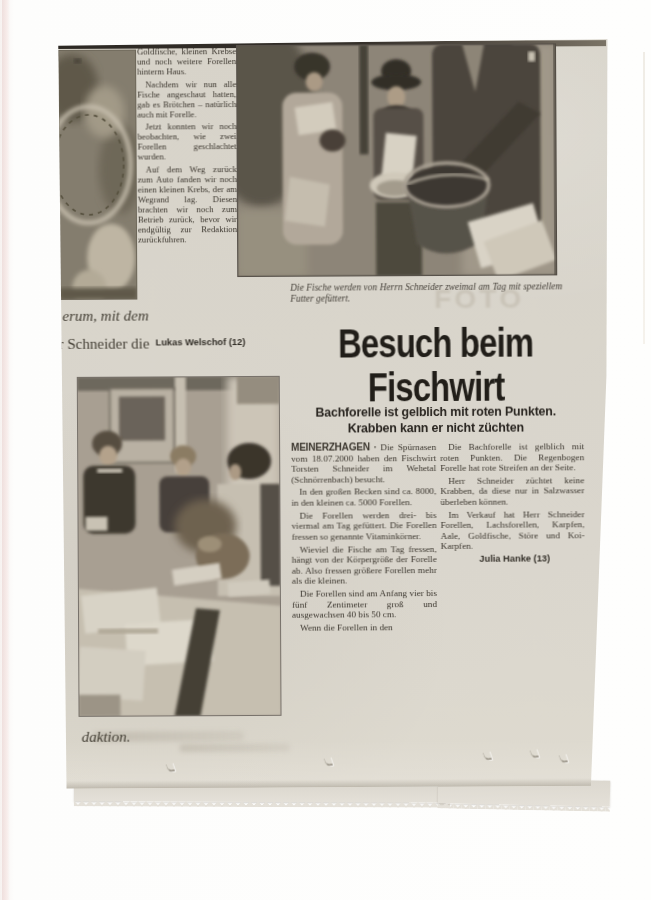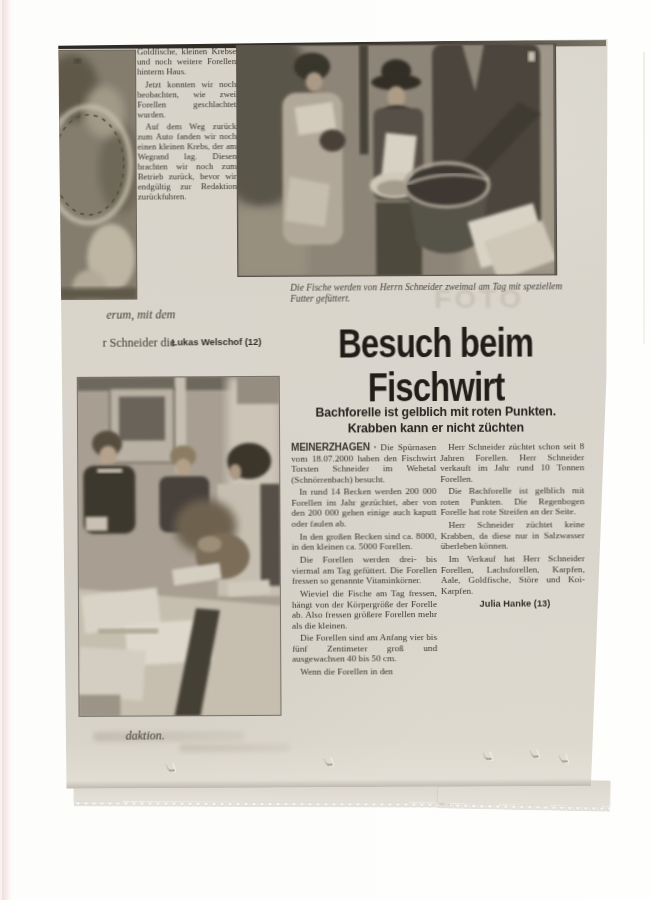--- a/index.html
+++ b/index.html
@@ -33,21 +33,21 @@
   .bcol{position:absolute;top:402px;width:145px;height:302px;overflow:hidden;
         font-size:9.2px;line-height:10.5px;text-align:justify;hyphens:auto;}
   .bcol-left{left:233px;}
   .bcol-right{left:382px;width:144px;}
   .dateline{font-family:"Liberation Sans",sans-serif;font-weight:bold;font-size:10px;letter-spacing:-.2px;}
   .bullet{font-size:7px;vertical-align:1px;}
   .byline{position:absolute;font-family:"Liberation Sans",sans-serif;font-weight:bold;
           font-size:9.3px;color:#332f28;}
   .byline-julia{position:static;display:block;font-family:"Liberation Sans",sans-serif;
           font-weight:bold;font-size:9.3px;margin-top:2px;text-align:center;text-indent:4px;color:#332f28;}
-  .frag{position:absolute;font-size:12px;color:#454036;margin-left:44px;}
+  .frag{position:absolute;font-size:15px;color:#454036;}
   .frag.it{font-style:italic;}
   .caption{position:absolute;left:233px;top:242px;width:272px;font-style:italic;
            font-size:9.4px;line-height:10.8px;text-align:justify;color:#46413a;}
   .headline{position:absolute;left:226px;top:281px;width:304px;text-align:center;
             font-family:"Liberation Sans",sans-serif;font-weight:bold;color:#211e19;
             font-size:40px;line-height:44px;letter-spacing:-1px;}
   .headline .hl{display:inline-block;transform:scaleX(.82);transform-origin:center;white-space:nowrap;}
   .subhead{position:absolute;left:226px;top:364px;width:304px;text-align:center;
            font-family:"Liberation Sans",sans-serif;font-weight:bold;color:#2a2621;
            font-size:13.5px;line-height:15.5px;letter-spacing:-.2px;}
@@ -112,27 +112,28 @@
         <ellipse cx="30" cy="115" rx="35" ry="50" fill="none" stroke="#57513f" stroke-width="1.6" stroke-dasharray="4 5"></ellipse>
         <ellipse cx="52" cy="208" rx="24" ry="34" fill="#beb5a3" filter="url(#bl1)"></ellipse>
         <ellipse cx="30" cy="238" rx="17" ry="18" fill="#b3aa97" filter="url(#bl1)"></ellipse>
         <rect x="0" y="238" width="78" height="12" fill="#5f584a" filter="url(#bl1)"></rect>
         <rect x="0.5" y="0.5" width="77" height="249" fill="none" stroke="#6d6759" stroke-width="1"></rect>
       </svg>
     </div>
 
     <div class="lcol">
       <p class="cont">Goldfische, kleinen Krebse und noch weitere Forellen hinterm Haus.</p>
+      <p>Nachdem wir nun alle Fische angeschaut hatten, gab es Brötchen – natürlich auch mit Forelle.</p>
       <p>Jetzt konnten wir noch beobachten, wie zwei Forellen geschlachtet wurden.</p>
       <p>Auf dem Weg zurück zum Auto fanden wir noch einen kleinen Krebs, der am Wegrand lag. Diesen brachten wir noch zum Betrieb zurück, bevor wir endgültig zur Redaktion zurückfuhren.</p>
     </div>
 
     <div class="frag it" style="left:5px;top:266px;">erum, mit dem</div>
     <div class="frag" style="left:1px;top:294px;">r Schneider die</div>
-    <div class="byline" style="left:114px;top:296px;">Lukas Welschof (12)</div>
+    <div class="byline" style="left:98px;top:296px;">Lukas Welschof (12)</div>
 
     <div class="photo" style="left:180px;top:4px;">
       <svg width="320" height="232" viewBox="0 0 320 232">
         <defs>
           <filter id="bl2">
               <feGaussianBlur stdDeviation="1.8"></feGaussianBlur>
             </filter>
           <filter id="bl2b">
               <feGaussianBlur stdDeviation="4.5"></feGaussianBlur>
             </filter>
@@ -189,29 +190,27 @@
       <span class="hl">Besuch beim</span><br>
       <span class="hl">Fischwirt</span>
     </div>
     <div class="subhead">
       <span class="sh">Bachforelle ist gelblich mit roten Punkten.</span><br>
       <span class="sh">Krabben kann er nicht züchten</span>
     </div>
 
     <div class="bcol bcol-left">
       <p class="cont"><span class="dateline">MEINERZHAGEN</span> <span class="bullet">•</span> <span>Die Spürnasen vom 18.07.2000 haben den Fischwirt Torsten Schneider im Wehetal (Schnörrenbach) besucht.</span></p>
-      <p>In rund 14 Becken werden 200 000 Forellen im Jahr gezüchtet, aber von den 200 000 gehen einige auch kaputt oder faulen ab.</p>
       <p>In den großen Becken sind ca. 8000, in den kleinen ca. 5000 Forellen.</p>
       <p>Die Forellen werden drei- bis viermal am Tag gefüttert. Die Forellen fressen so genannte Vitaminkörner.</p>
       <p>Wieviel die Fische am Tag fressen, hängt von der Körpergröße der Forelle ab. Also fressen größere Forellen mehr als die kleinen.</p>
       <p>Die Forellen sind am Anfang vier bis fünf Zentimeter groß und ausgewachsen 40 bis 50 cm.</p>
       <p>Wenn die Forellen in den</p>
     </div>
     <div class="bcol bcol-right">
-      <p>Herr Schneider züchtet schon seit 8 Jahren Forellen. Herr Schneider verkauft im Jahr rund 10 Tonnen Forellen.</p>
       <p>Die Bachforelle ist gelblich mit roten Punkten. Die Regenbogen Forelle hat rote Streifen an der Seite.</p>
       <p>Herr Schneider züchtet keine Krabben, da diese nur in Salzwasser überleben können.</p>
       <p>Im Verkauf hat Herr Schneider Forellen, Lachsforellen, Karpfen, Aale, Goldfische, Störe und Koi-Karpfen.</p>
       <span class="byline-julia">Julia Hanke (13)</span>
     </div>
 
     <div class="photo" style="left:19px;top:335px;">
       <svg width="203" height="340" viewBox="0 0 203 340">
         <defs>
           <filter id="bl3">

